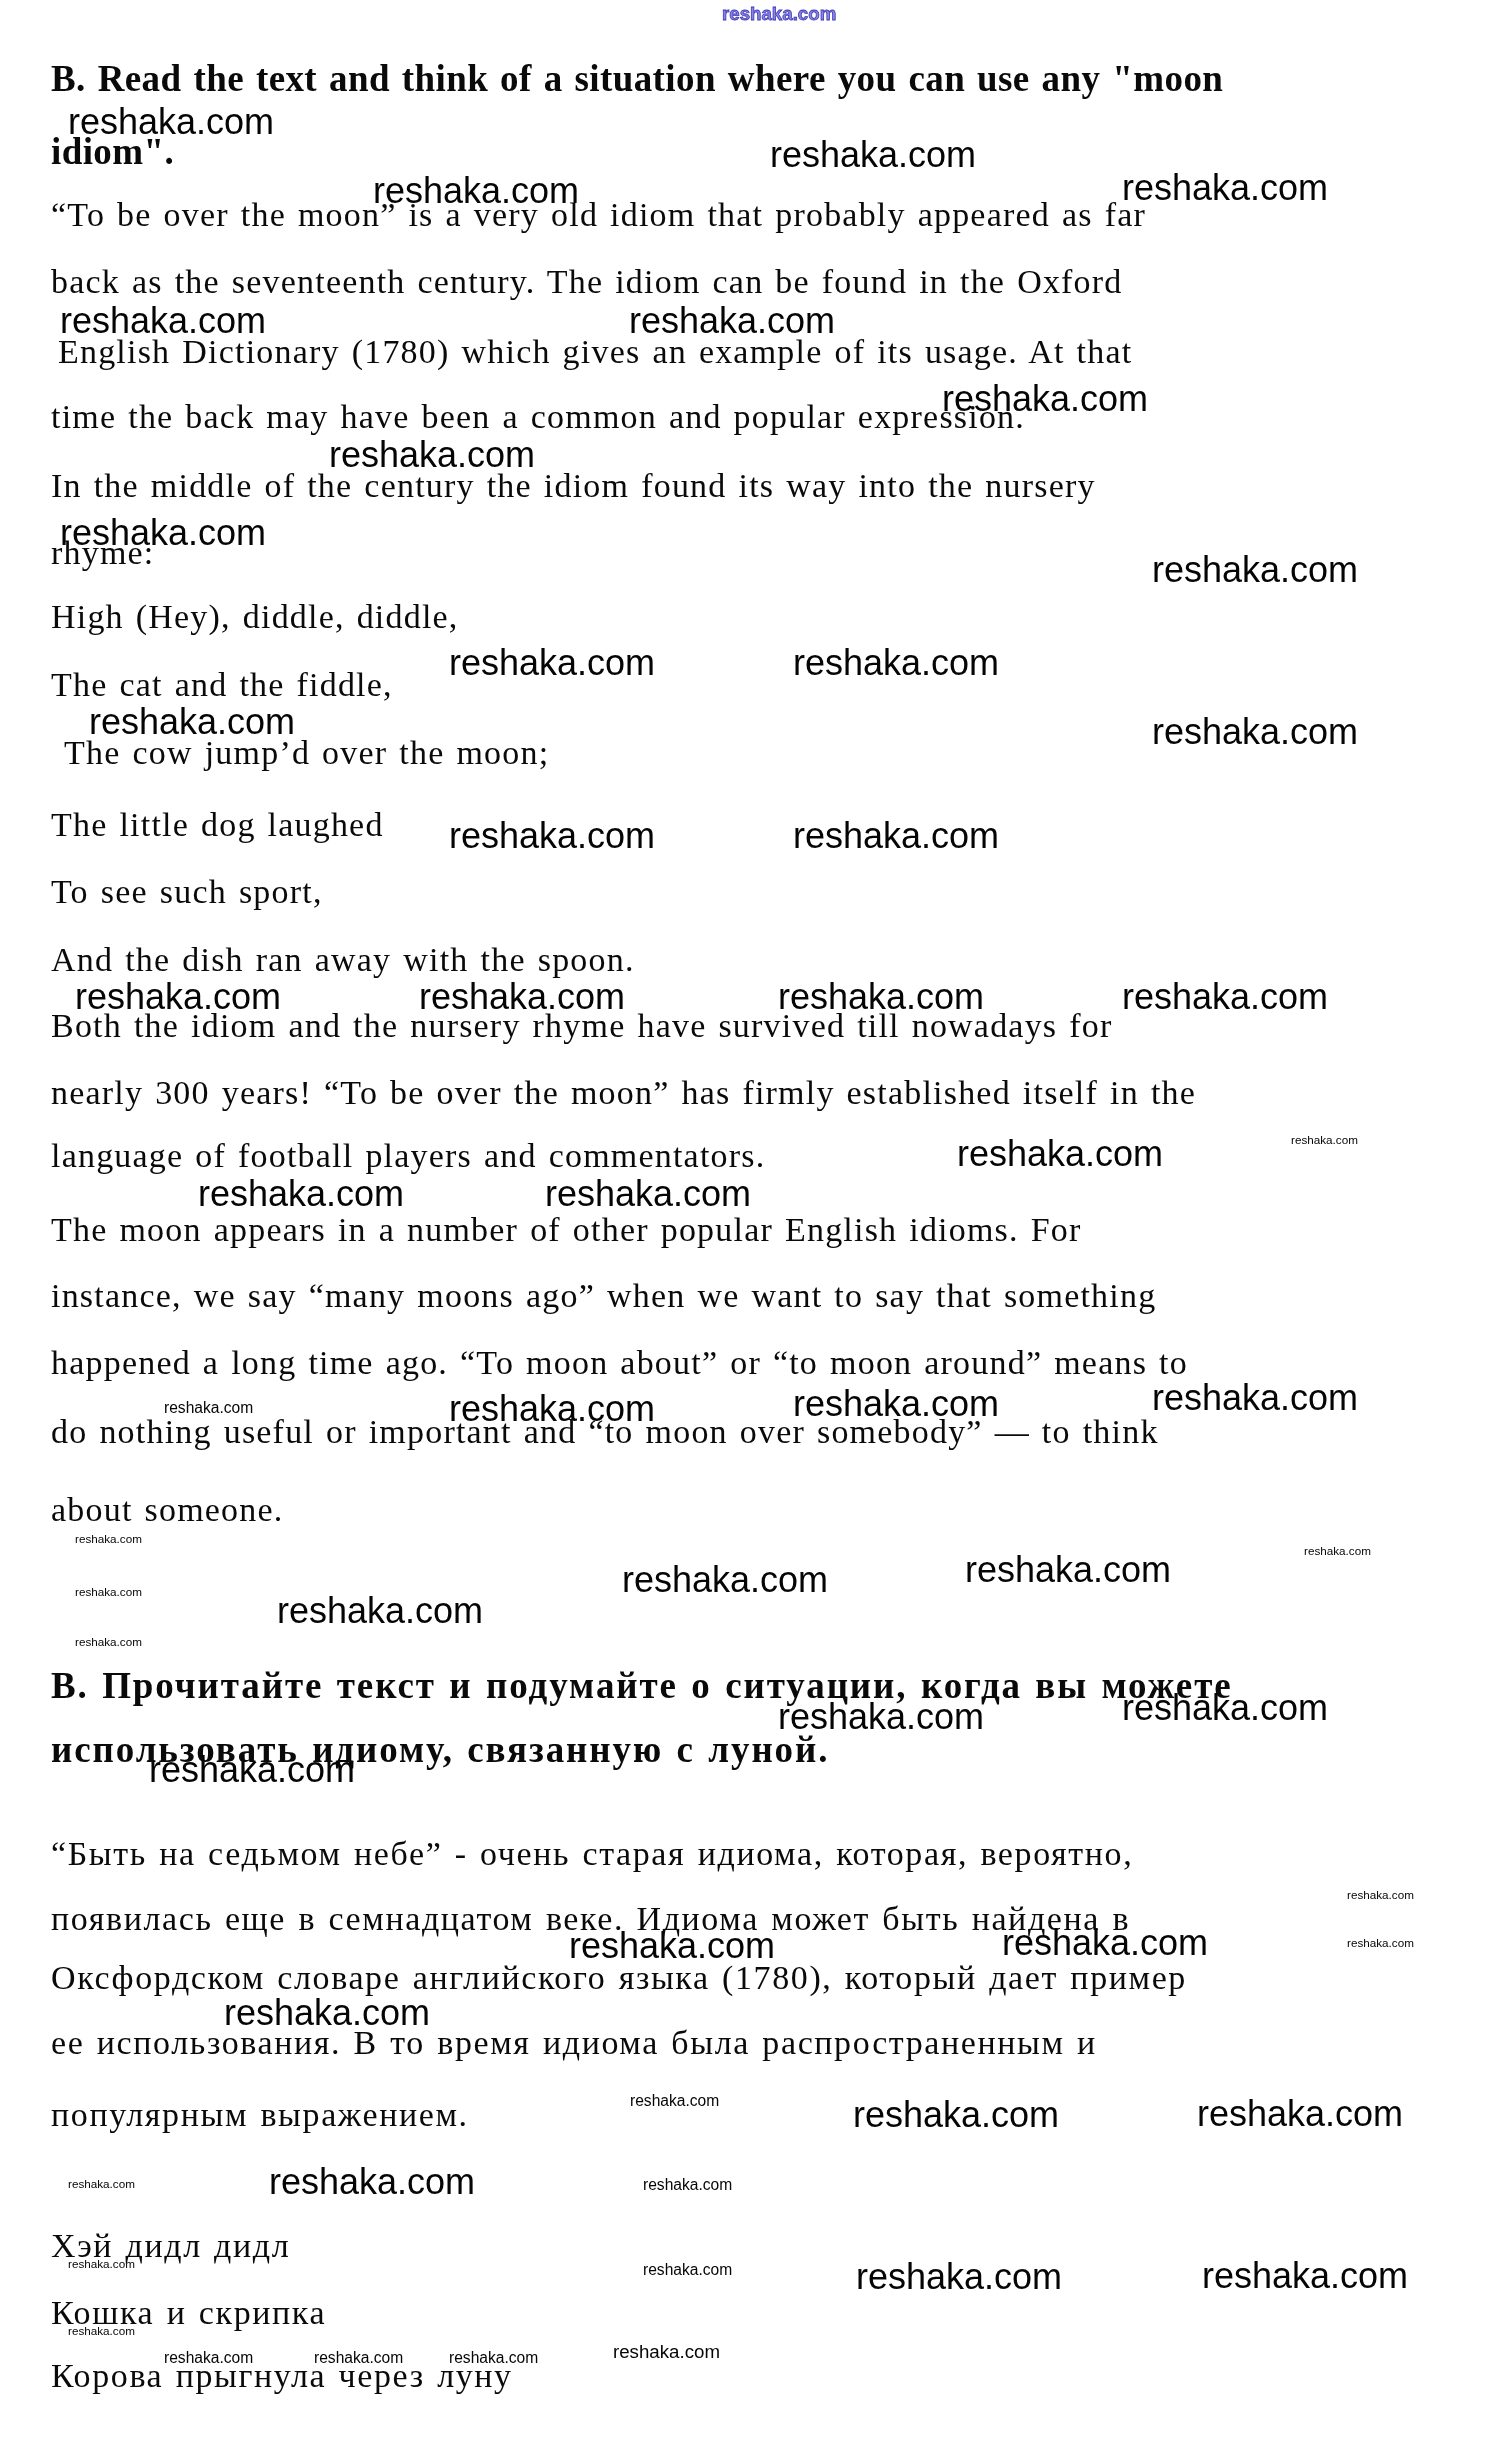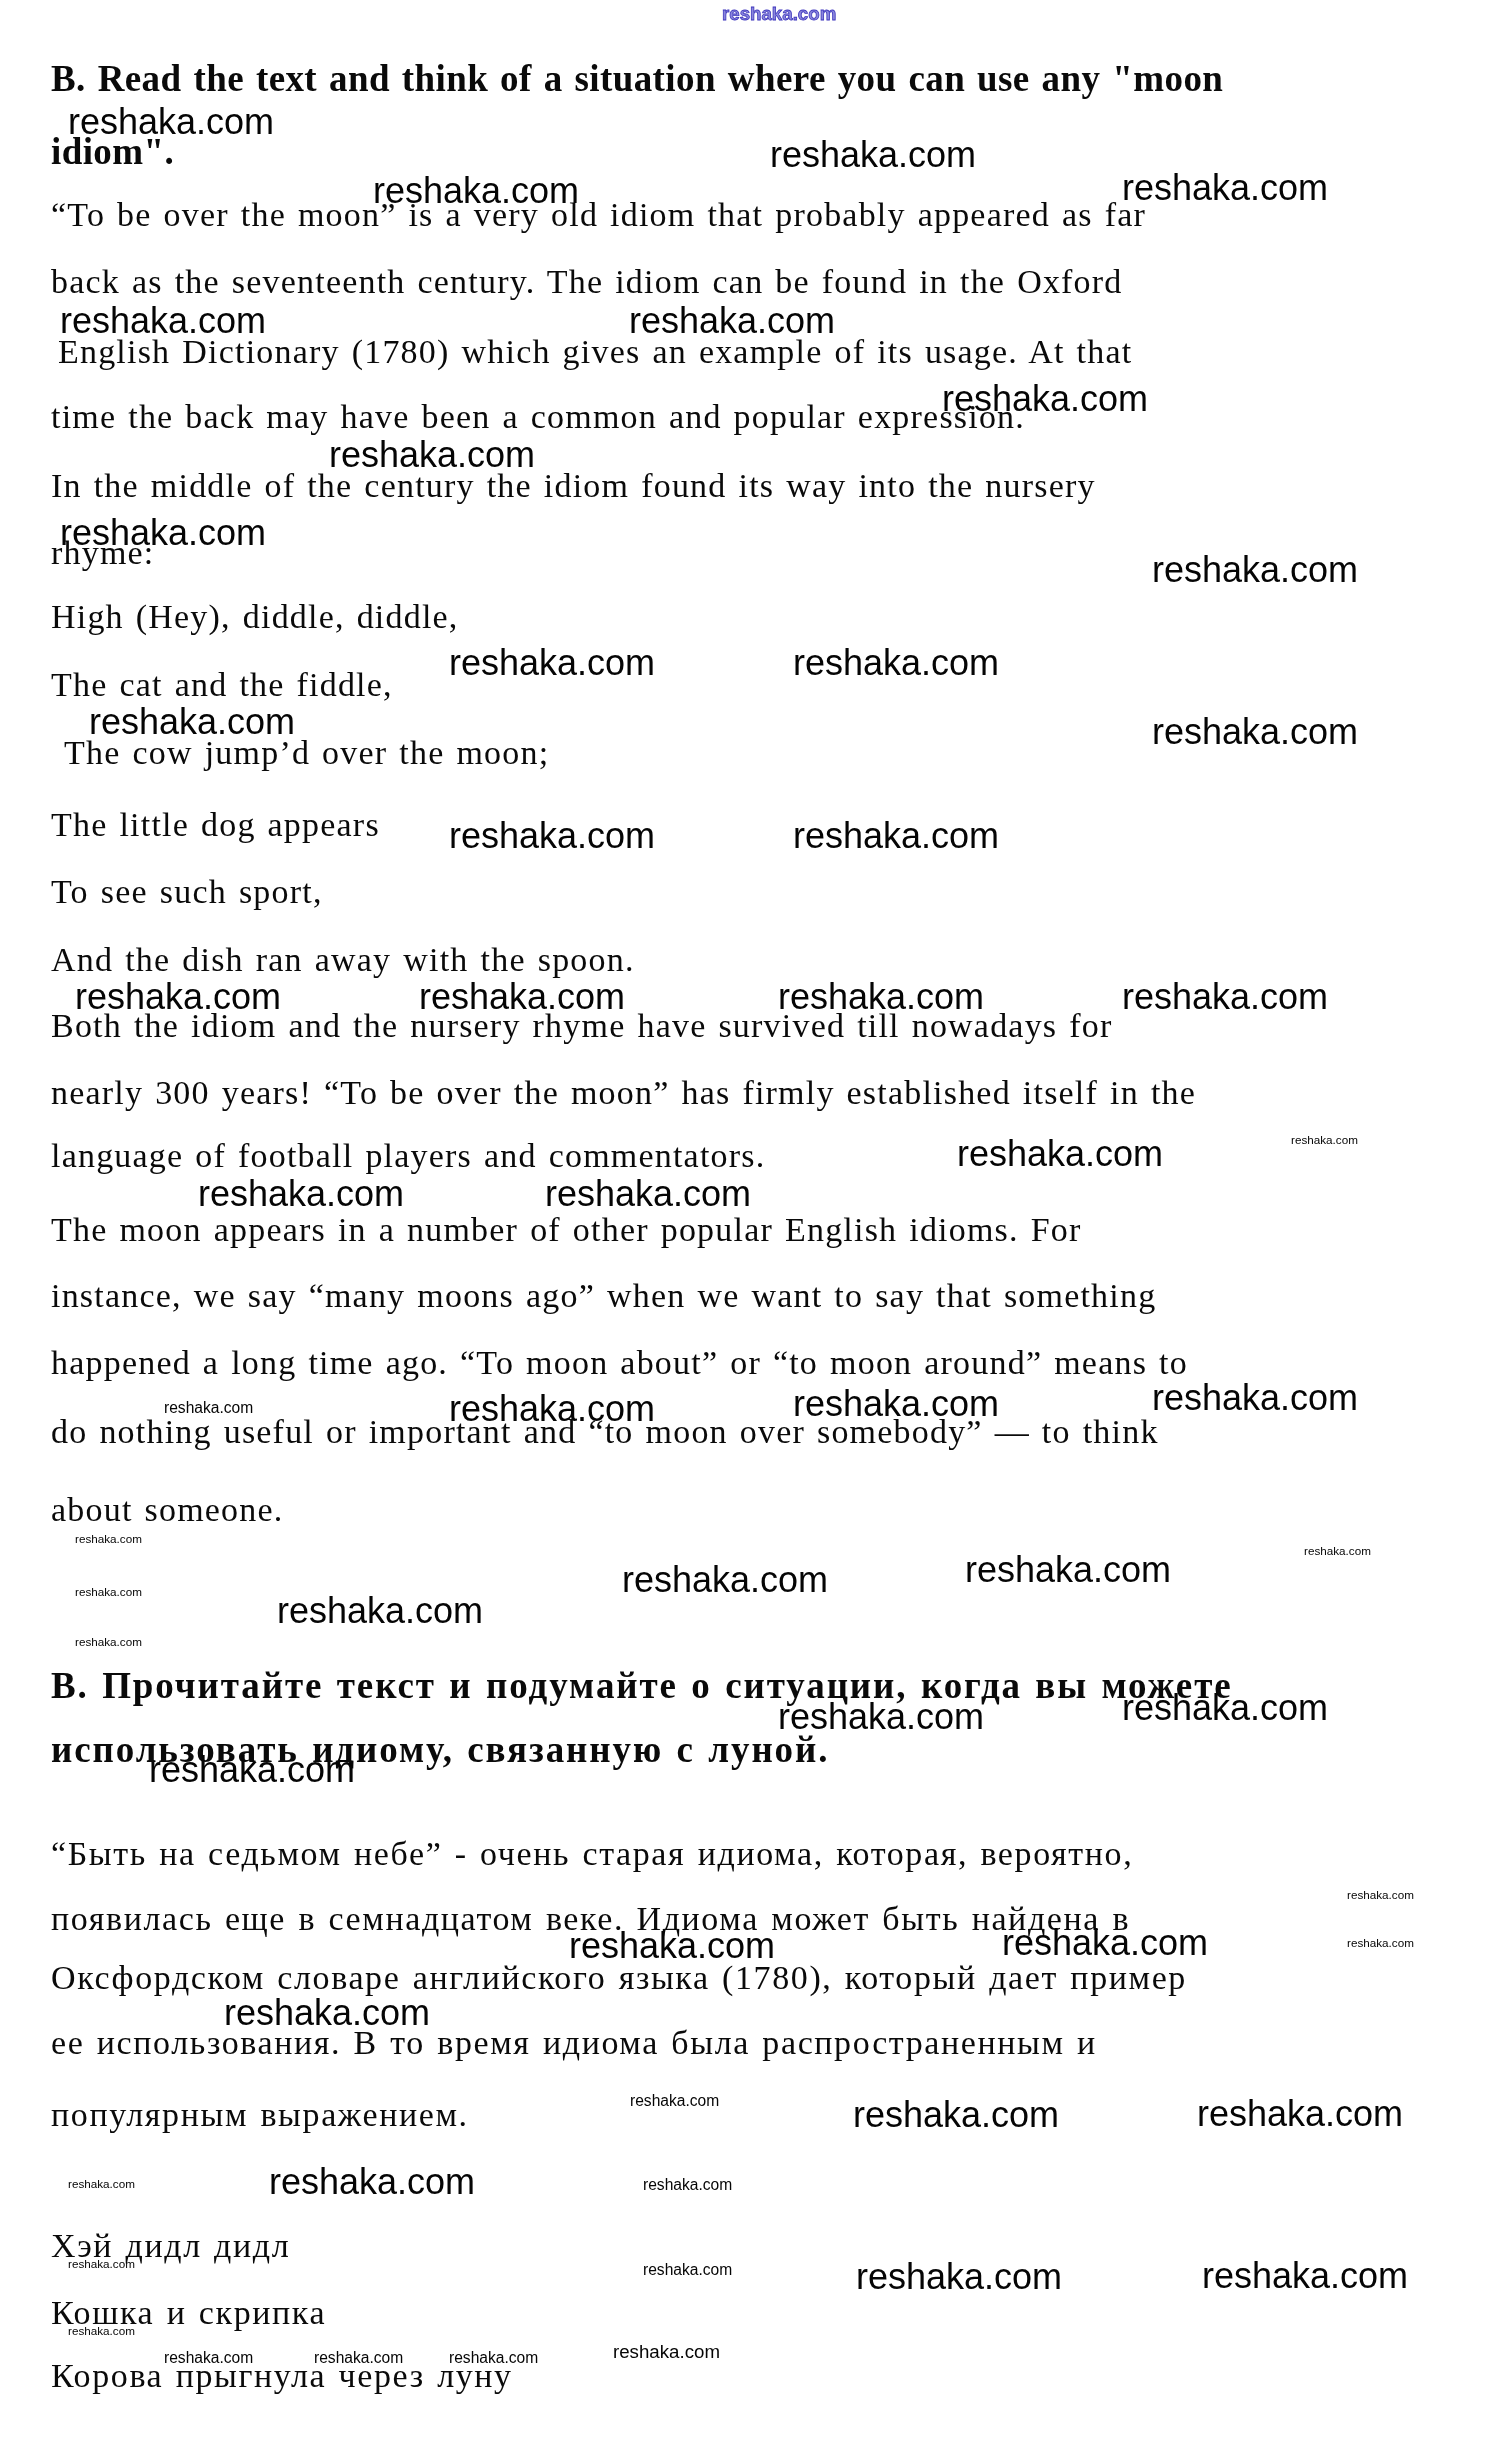--- a/index.html
+++ b/index.html
@@ -78,21 +78,21 @@
   <div class="line" style="left:51px; top:534px;">rhyme:</div>
   <span class="wm" style="left:1152px; top:552px;">reshaka.com</span>
 
   <div class="line" style="left:51px; top:598px;">High (Hey), diddle, diddle,</div>
   <span class="wm" style="left:449px;  top:645px;">reshaka.com</span>
   <span class="wm" style="left:793px; top:645px;">reshaka.com</span>
   <div class="line" style="left:51px; top:666px;">The cat and the fiddle,</div>
   <span class="wm" style="left:89px;  top:704px;">reshaka.com</span>
   <span class="wm" style="left:1152px; top:714px;">reshaka.com</span>
   <div class="line" style="left:64px; top:734px;">The cow jump’d over the moon;</div>
-  <div class="line" style="left:51px; top:806px;">The little dog appears</div>
+  <div class="line" style="left:51px; top:806px;">The little dog laughed</div>
   <span class="wm" style="left:449px;  top:818px;">reshaka.com</span>
   <span class="wm" style="left:793px; top:818px;">reshaka.com</span>
   <div class="line" style="left:51px; top:873px;">To see such sport,</div>
   <div class="line" style="left:51px; top:941px;">And the dish ran away with the spoon.</div>
 
   <span class="wm" style="left:75px;   top:979px;">reshaka.com</span>
   <span class="wm" style="left:419px;  top:979px;">reshaka.com</span>
   <span class="wm" style="left:778px; top:979px;">reshaka.com</span>
   <span class="wm" style="left:1122px; top:979px;">reshaka.com</span>
   <div class="line" style="left:51px; top:1007px;">Both the idiom and the nursery rhyme have survived till nowadays for</div>

